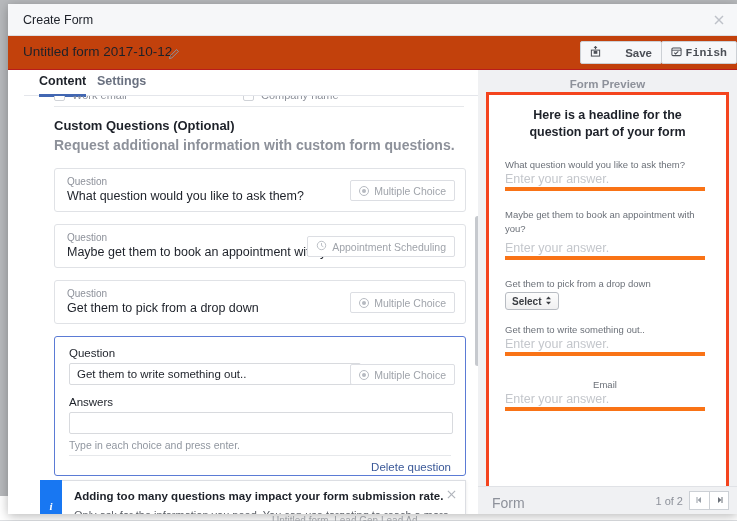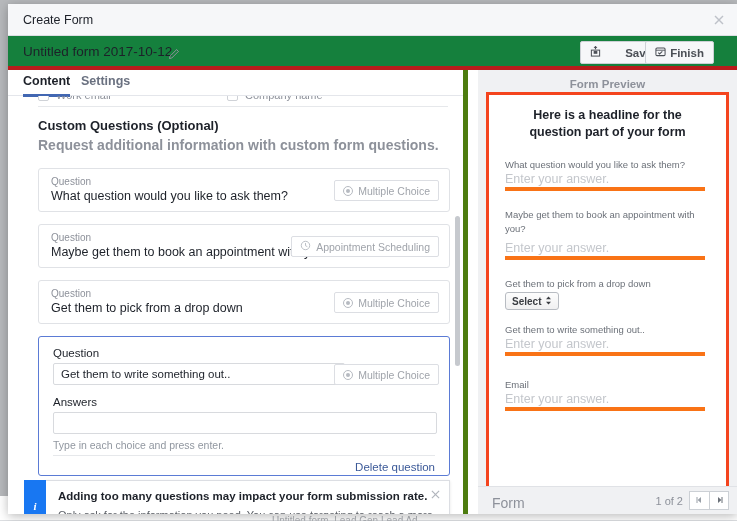--- a/index.html
+++ b/index.html
@@ -54,22 +54,22 @@
     width: 20px; height: 20px;
     display: flex; align-items: center; justify-content: center;
     color: #bec2c9; font-size: 15px; line-height: 1;
     cursor: pointer;
   }
 
   
   #toolbar {
     position: relative;
     height: 34px;
-    background: #15803d;
-    border-bottom: 4px solid #b91c1c;
+    background: #c2410c;
+    border-bottom: 1px solid #b91c1c;
   }
   #form-name {
     position: absolute; left: 15px; top: 8px;
     font-size: 13.5px; color: #1d2129;
   }
   #edit-pencil {
     position: absolute; top: 10px;
     width: 12px; height: 12px;
     cursor: pointer;
   }
@@ -78,32 +78,32 @@
     height: 23px;
     background: #f6f7f9;
     border: 1px solid #ccd0d5;
     border-radius: 2px;
     display: flex; align-items: center; gap: 4px;
     padding: 0 9px;
     font-size: 11.5px; color: #4b4f56; font-weight: 700;
     cursor: pointer;
   }
   #save-button  { right: 75px; gap: 24px; }
-  #finish-button{ right: 23px; }
+  #finish-button{ right: 0; font-family: Liberation Mono, monospace; }
 
   
   #body {
     position: relative;
     height: 444px;
   }
   #left-pane {
-    position: absolute; left: 0; top: 0;
+    position: absolute; left: 16px; top: 0;
     width: 460px; height: 100%;
     background: #fff;
-    border-right: 5px solid #4d7c0f;
+    border-right: 1px solid #4d7c0f;
     overflow: hidden;
   }
   #right-pane {
     position: absolute; left: 470px; top: 0; right: 0;
     height: 100%;
     background: #f0f1f3;
     overflow: hidden;
   }
 
   
@@ -514,21 +514,21 @@
               <svg width="7" height="9" viewBox="0 0 7 9" aria-hidden="true">
                 <path d="M3.5 0.6 L6 3.2 L1 3.2 Z" fill="#3a3d42"></path>
                 <path d="M3.5 8.4 L6 5.8 L1 5.8 Z" fill="#3a3d42"></path>
               </svg>
             </span>
           </div>
 
           <div class="pv-q" style="top:228px;">Get them to write something out..</div>
           <div class="pv-input" style="top:242px;">Enter your answer.</div>
 
-          <div class="pv-q" style="top:283px;">Email</div>
+          <div class="pv-q" style="top:283px;text-align:center;">Email</div>
           <div class="pv-input" style="top:297px;">Enter your answer.</div>
 
           <div id="submit-button">
             <span>Submit</span>
           </div>
         </div>
       </div>
 
       <div id="preview-footer">
         <span id="footer-label">Form</span>

